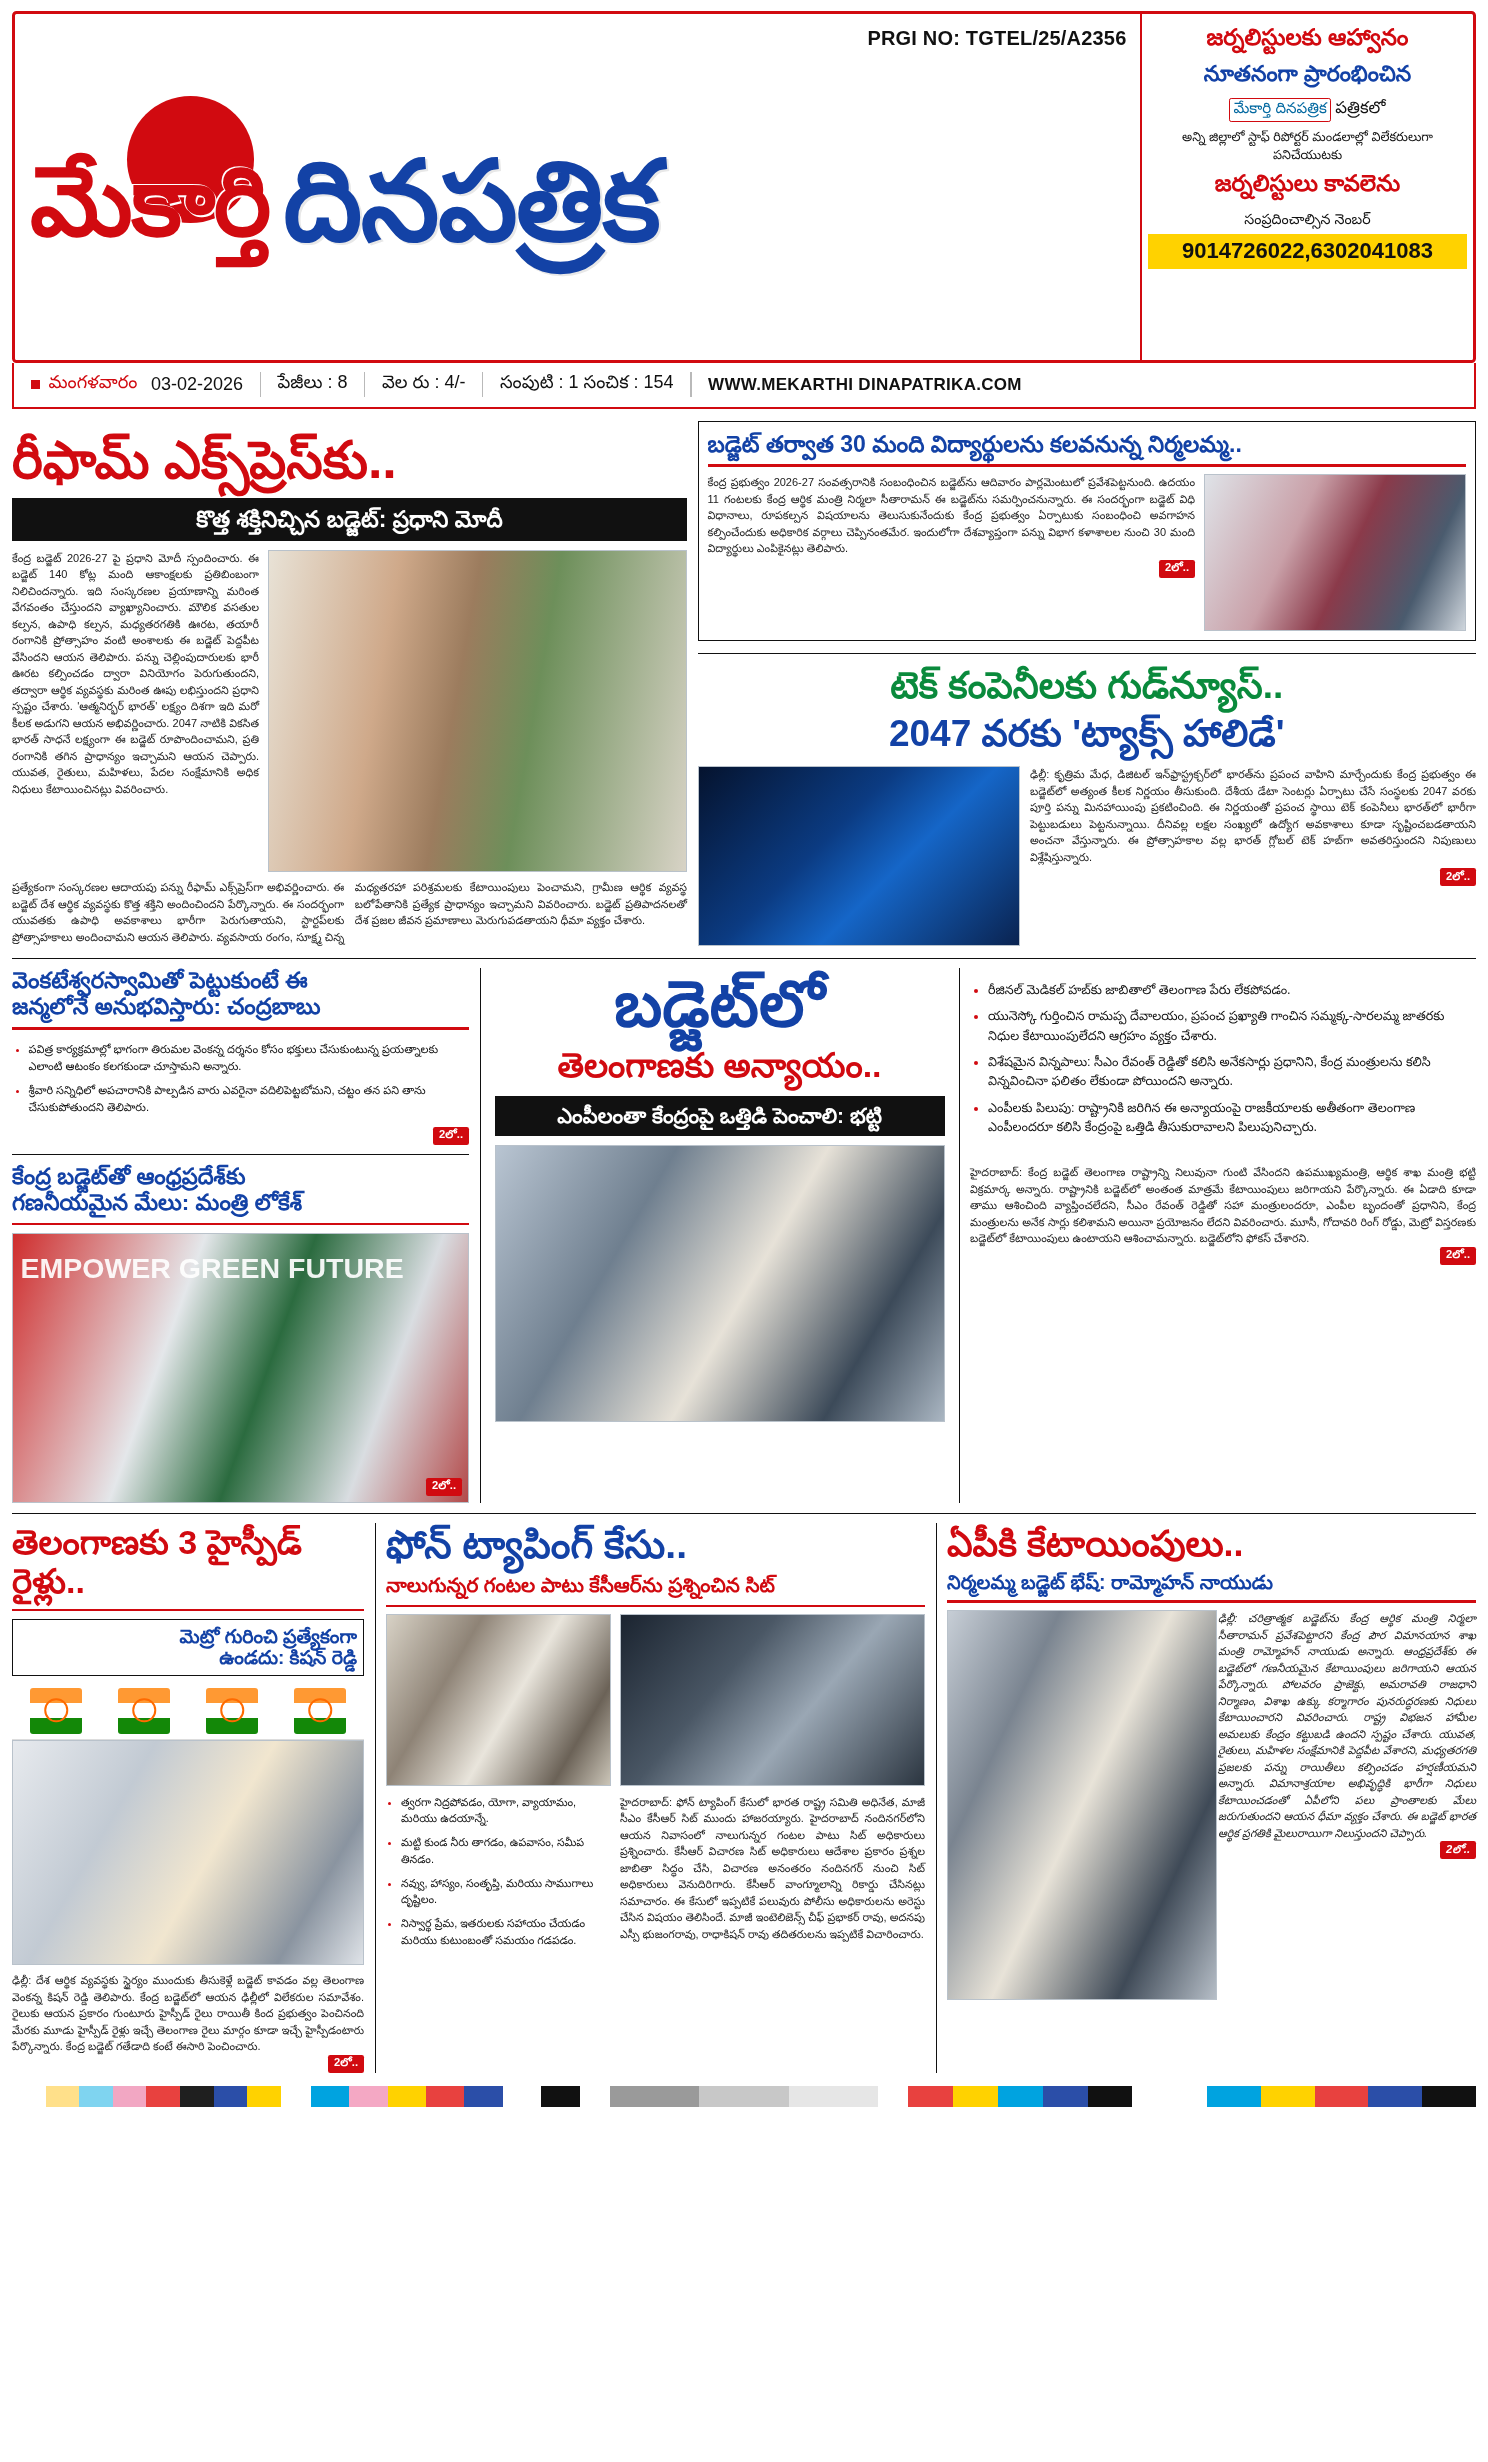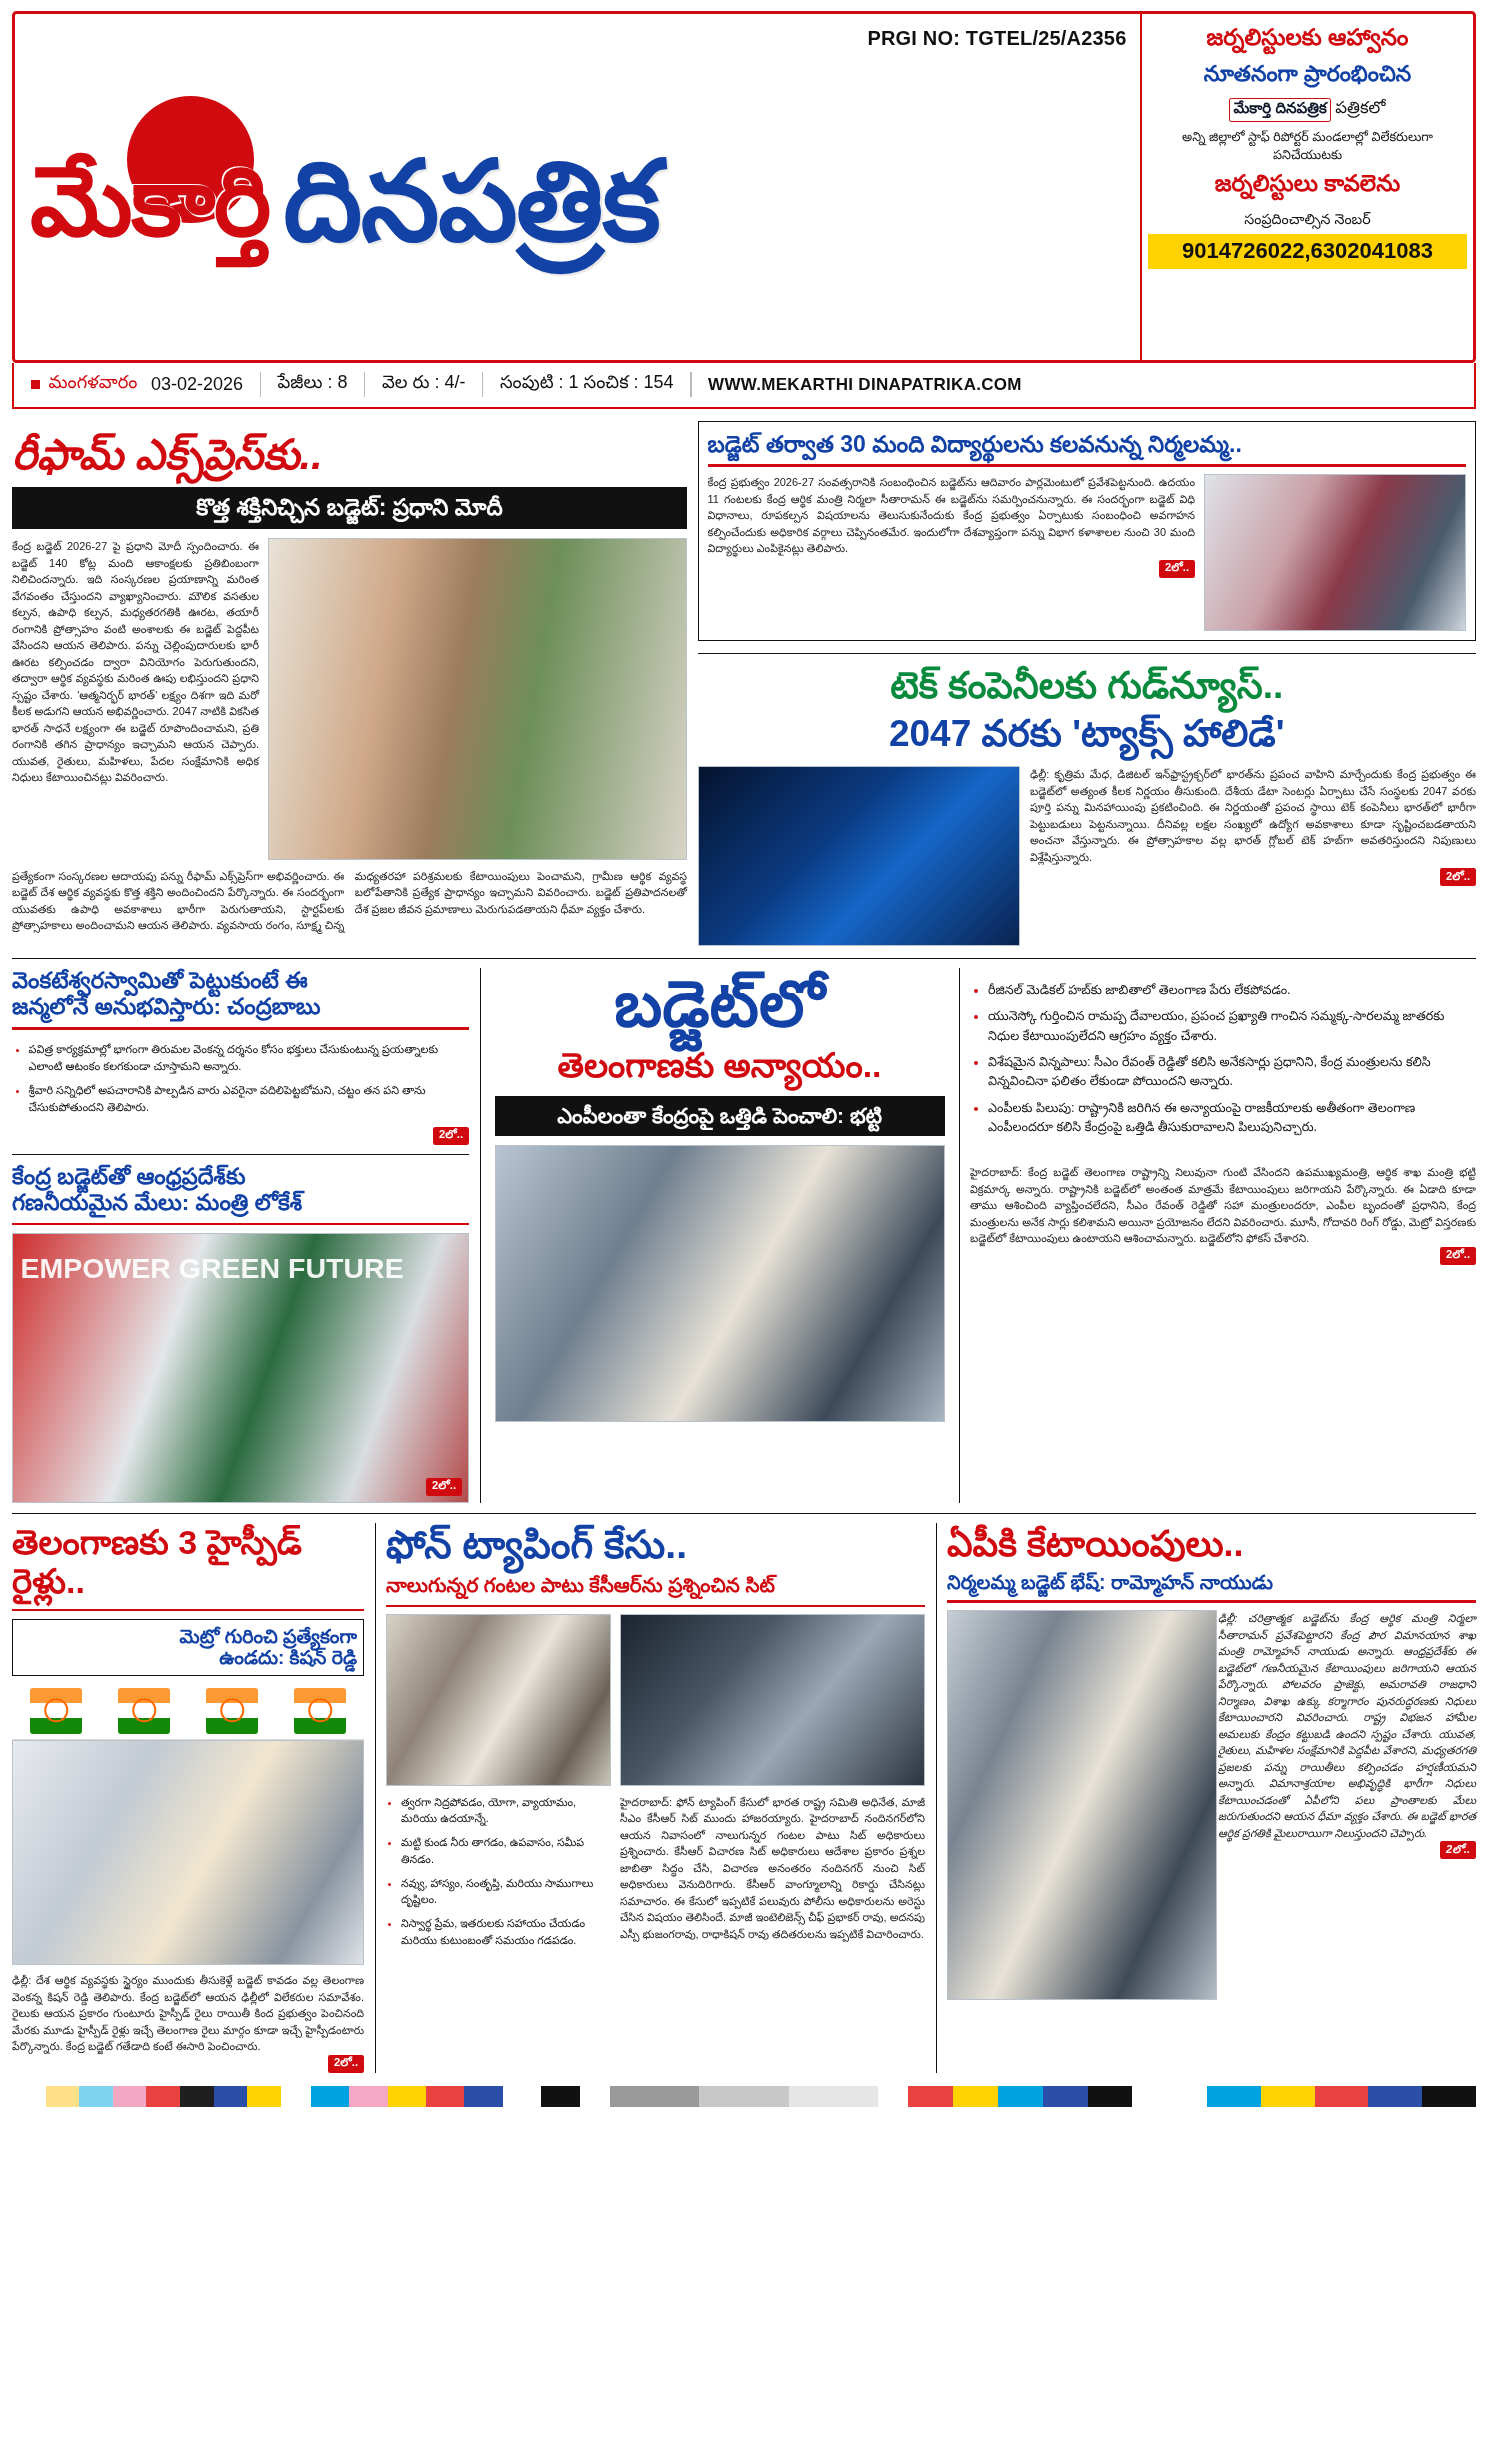--- a/index.html
+++ b/index.html
@@ -82,21 +82,21 @@
     flex:1;
     border-left:2.2px solid #d10a10;
     display:flex;
     flex-direction:column;
     align-items:center;
     padding:7.5px 6px 0 6px;
   }
   .mh-r1 { color:#d10a10; font-weight:bold; font-size:23px; margin-top:3px; }
   .mh-r2 { color:#1342a6; font-weight:bold; font-size:22px; margin-top:4.5px; }
   .mh-r3 { font-size:16.5px; margin-top:6px; display:flex; align-items:center; gap:4.5px; }
-  .mini-logo { color:#0f172a; font-weight:bold; font-size:15px; border:0.7px solid #d10a10; padding:0.7px 3px; border-radius:2.2px;}
+  .mini-logo { color:#0369a1; font-weight:normal; font-size:15px; border:0.7px solid #d10a10; padding:0.7px 3px; border-radius:2.2px;}
   .mh-r4 { font-size:12.7px; color:#111; margin-top:7.5px; text-align:center; line-height:1.35; padding:0 4.5px;}
   .mh-r5 { color:#d10a10; font-weight:bold; font-size:23px; margin-top:6px; }
   .mh-r6 { font-size:14.2px; margin-top:9px; color:#111; }
   .phone-bar {
     background:#ffd200;
     color:#111;
     font-weight:bold;
     font-size:22px;
     width:100%;
     text-align:center;
@@ -229,21 +229,21 @@
     <div class="cell">వెల రు : 4/-</div>
     <div class="sep"></div>
     <div class="cell">సంపుటి : 1 సంచిక : 154</div>
     <div class="sep"></div>
     <div class="cell site">WWW.MEKARTHI DINAPATRIKA.COM</div>
   </div>
 
   <div class="band">
 
     <div class="col" style="width:675px;">
-      <div class="tel-head-red" style="font-size:42px;margin:10.5px 0 7.5px 0;font-style:italic;">రీఫామ్ ఎక్స్‌ప్రెస్‌కు..</div>
+      <div class="tel-head-red" style="font-size:52px;margin:10.5px 0 7.5px 0;">రీఫామ్ ఎక్స్‌ప్రెస్‌కు..</div>
       <div class="blackbar">కొత్త శక్తినిచ్చిన బడ్జెట్: ప్రధాని మోదీ</div>
       <div style="display:flex;gap:9px;margin-top:9px;">
         <div style="width:247px;">
           <div class="body-text">కేంద్ర బడ్జెట్ 2026-27 పై ప్రధాని మోదీ స్పందించారు. ఈ బడ్జెట్ 140 కోట్ల మంది ఆకాంక్షలకు ప్రతిబింబంగా నిలిచిందన్నారు. ఇది సంస్కరణల ప్రయాణాన్ని మరింత వేగవంతం చేస్తుందని వ్యాఖ్యానించారు. మౌలిక వసతుల కల్పన, ఉపాధి కల్పన, మధ్యతరగతికి ఊరట, తయారీ రంగానికి ప్రోత్సాహం వంటి అంశాలకు ఈ బడ్జెట్ పెద్దపీట వేసిందని ఆయన తెలిపారు. పన్ను చెల్లింపుదారులకు భారీ ఊరట కల్పించడం ద్వారా వినియోగం పెరుగుతుందని, తద్వారా ఆర్థిక వ్యవస్థకు మరింత ఊపు లభిస్తుందని ప్రధాని స్పష్టం చేశారు. 'ఆత్మనిర్భర్ భారత్' లక్ష్యం దిశగా ఇది మరో కీలక అడుగని ఆయన అభివర్ణించారు. 2047 నాటికి వికసిత భారత్ సాధనే లక్ష్యంగా ఈ బడ్జెట్ రూపొందించామని, ప్రతి రంగానికి తగిన ప్రాధాన్యం ఇచ్చామని ఆయన చెప్పారు. యువత, రైతులు, మహిళలు, పేదల సంక్షేమానికి అధిక నిధులు కేటాయించినట్లు వివరించారు.</div>
         </div>
         <div style="flex:1;">
           <div class="photo ph-modi" style="height:322px;"></div>
         </div>
       </div>
       <div class="body-text cols2" style="margin-top:7.5px;">ప్రత్యేకంగా సంస్కరణల ఆదాయపు పన్ను రీఫామ్ ఎక్స్‌ప్రెస్‌గా అభివర్ణించారు. ఈ బడ్జెట్ దేశ ఆర్థిక వ్యవస్థకు కొత్త శక్తిని అందించిందని పేర్కొన్నారు. ఈ సందర్భంగా యువతకు ఉపాధి అవకాశాలు భారీగా పెరుగుతాయని, స్టార్టప్‌లకు ప్రోత్సాహకాలు అందించామని ఆయన తెలిపారు. వ్యవసాయ రంగం, సూక్ష్మ చిన్న మధ్యతరహా పరిశ్రమలకు కేటాయింపులు పెంచామని, గ్రామీణ ఆర్థిక వ్యవస్థ బలోపేతానికి ప్రత్యేక ప్రాధాన్యం ఇచ్చామని వివరించారు. బడ్జెట్ ప్రతిపాదనలతో దేశ ప్రజల జీవన ప్రమాణాలు మెరుగుపడతాయని ధీమా వ్యక్తం చేశారు.</div>

